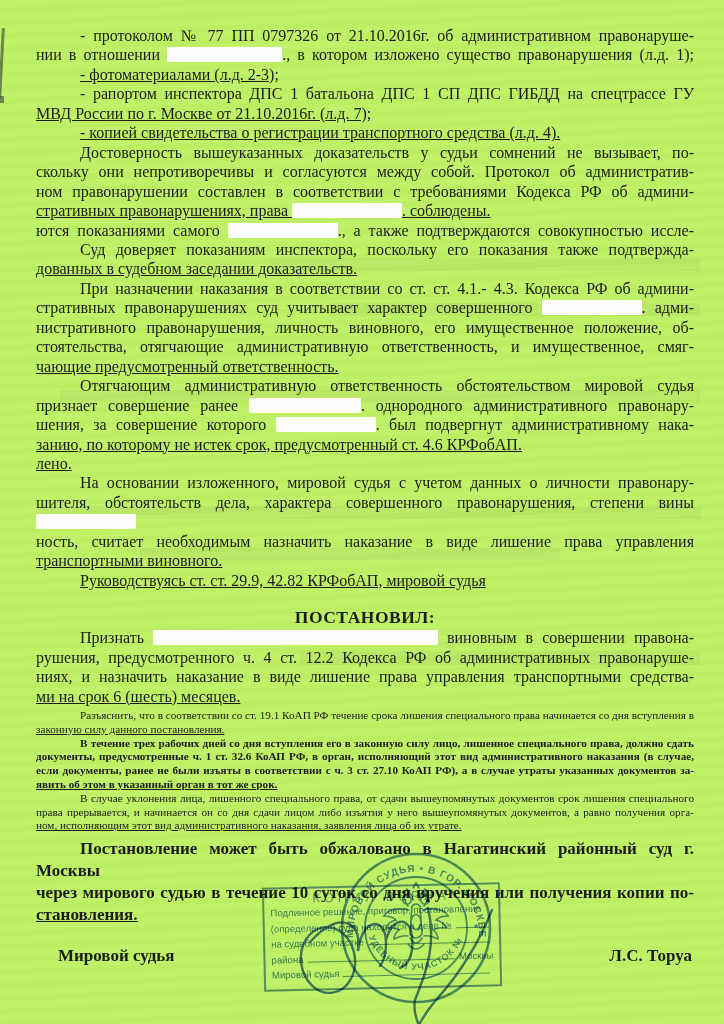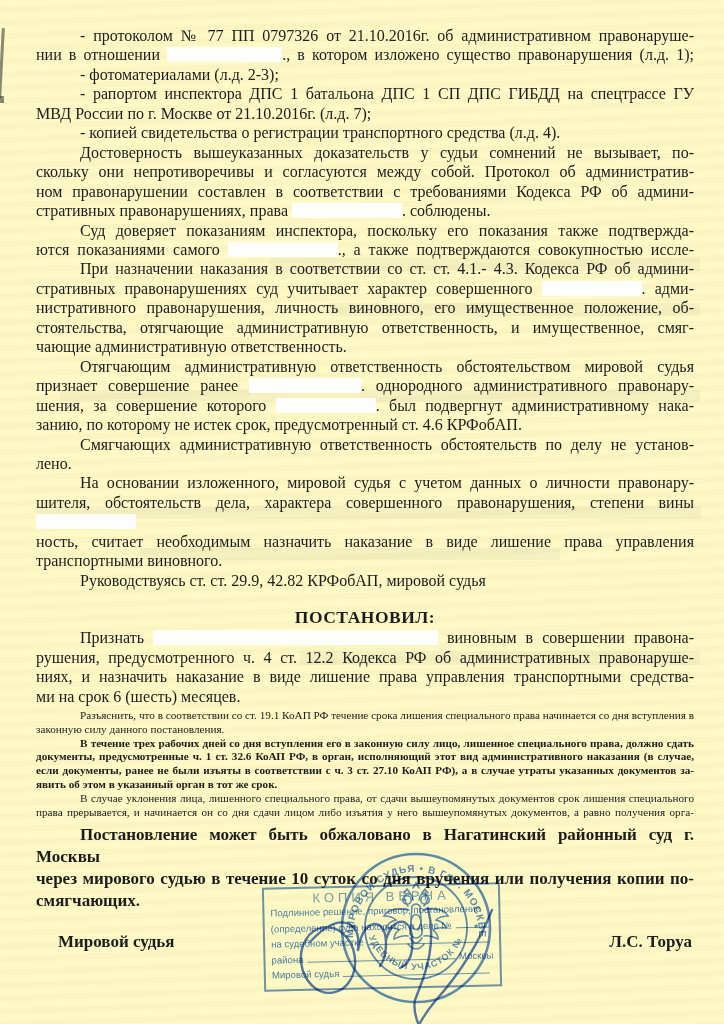--- a/index.html
+++ b/index.html
@@ -1,39 +1,39 @@
 <!DOCTYPE html>
 <html><head>
 <meta charset="utf-8">
 <style>
   html,body{margin:0;padding:0;}
   #page{
     position:relative;
     width:724px;height:1024px;
-    background:#fef9c3;
+    background:#bef264;
     overflow:hidden;
     font-family:"Liberation Serif","DejaVu Serif",serif;
     color:#1c1c1e;
   }
   
   #page::before{
     content:"";position:absolute;inset:0;
     background:
       repeating-linear-gradient(178deg, rgba(255,255,255,0.03) 0 7px, rgba(90,90,85,0.022) 7px 13px);
     pointer-events:none;
   }
   #content{
     position:absolute;left:36px;top:26px;width:658px;
   }
   .line{
     font-size:16px;line-height:19.45px;min-height:19.45px;
     white-space:normal;
   }
   .al-justify{text-align:justify;text-align-last:justify;}
-  .al-left{text-align:left;text-align-last:left;}
+  .al-left{text-align:left;text-align-last:left;text-decoration:underline;}
   .al-center{text-align-last:center;}
   .indent{text-indent:44px;}
   .redact{
     display:inline-block;background:#fdfdfb;height:15px;
     vertical-align:-2px;border-radius:1px;
   }
   .small{font-size:11.2px;line-height:13.8px;min-height:13.8px;}
   .bold{font-weight:bold;}
   #heading{
     font-size:17.5px;font-weight:bold;letter-spacing:.5px;
@@ -85,32 +85,32 @@
         <div class="line  al-justify indent"><span>- протоколом № 77 ПП 0797326 от 21.10.2016г. об административном правонаруше-</span></div>
         <div class="line  al-justify"><span>нии в отношении </span><span class="redact" style="width: 115px;"></span><span>., в котором изложено существо правонарушения (л.д. 1);</span></div>
         <div class="line  al-left indent"><span>- фотоматериалами (л.д. 2-3);</span></div>
         <div class="line  al-justify indent"><span>- рапортом инспектора ДПС 1 батальона ДПС 1 СП ДПС ГИБДД на спецтрассе ГУ</span></div>
         <div class="line  al-left"><span>МВД России по г. Москве от 21.10.2016г. (л.д. 7);</span></div>
         <div class="line  al-left indent"><span>- копией свидетельства о регистрации транспортного средства (л.д. 4).</span></div>
         <div class="line  al-justify indent"><span>Достоверность вышеуказанных доказательств у судьи сомнений не вызывает, по-</span></div>
         <div class="line  al-justify"><span>скольку они непротиворечивы и согласуются между собой. Протокол об административ-</span></div>
         <div class="line  al-justify"><span>ном правонарушении составлен в соответствии с требованиями Кодекса РФ об админи-</span></div>
         <div class="line  al-left"><span>стративных правонарушениях, права </span><span class="redact" style="width: 110px;"></span><span>. соблюдены.</span></div>
+        <div class="line  al-justify"><span>ются показаниями самого </span><span class="redact" style="width: 110px;"></span><span>., а также подтверждаются совокупностью иссле-</span></div>
         <div class="line  al-justify indent"><span>Суд доверяет показаниям инспектора, поскольку его показания также подтвержда-</span></div>
-        <div class="line  al-justify"><span>ются показаниями самого </span><span class="redact" style="width: 110px;"></span><span>., а также подтверждаются совокупностью иссле-</span></div>
+        <div class="line  al-left"><span>дованных в судебном заседании доказательств.</span></div>
         <div class="line  al-justify indent"><span>При назначении наказания в соответствии со ст. ст. 4.1.- 4.3. Кодекса РФ об админи-</span></div>
         <div class="line  al-justify"><span>стративных правонарушениях суд учитывает характер совершенного </span><span class="redact" style="width: 100px;"></span><span>. адми-</span></div>
         <div class="line  al-justify"><span>нистративного правонарушения, личность виновного, его имущественное положение, об-</span></div>
         <div class="line  al-justify"><span>стоятельства, отягчающие административную ответственность, и имущественное, смяг-</span></div>
-        <div class="line  al-left"><span>чающие административную ответственность.</span></div>
+        <div class="line  al-left"><span>чающие предусмотренный ответственность.</span></div>
         <div class="line  al-justify indent"><span>Отягчающим административную ответственность обстоятельством мировой судья</span></div>
         <div class="line  al-justify"><span>признает совершение ранее </span><span class="redact" style="width: 112px;"></span><span>. однородного административного правонару-</span></div>
         <div class="line  al-justify"><span>шения, за совершение которого </span><span class="redact" style="width: 100px;"></span><span>. был подвергнут административному нака-</span></div>
         <div class="line  al-left"><span>занию, по которому не истек срок, предусмотренный ст. 4.6 КРФобАП.</span></div>
-        <div class="line  al-justify indent"><span>Смягчающих административную ответственность обстоятельств по делу не установ-</span></div>
         <div class="line  al-left"><span>лено.</span></div>
         <div class="line  al-justify indent"><span>На основании изложенного, мировой судья с учетом данных о личности правонару-</span></div>
         <div class="line  al-justify"><span>шителя, обстоятельств дела, характера совершенного правонарушения, степени вины</span></div>
         <div class="line  al-justify"><span class="redact" style="width: 100px;"></span></div>
         <div class="line  al-justify"><span>ность, считает необходимым назначить наказание в виде лишение права управления</span></div>
         <div class="line  al-left"><span>транспортными виновного.</span></div>
         <div class="line  al-left indent"><span>Руководствуясь ст. ст. 29.9, 42.82 КРФобАП, мировой судья</span></div>
       </div>
     <div id="heading" class="al-center">ПОСТАНОВИЛ:</div>
     <div id="post-lines">
@@ -121,25 +121,26 @@
       </div>
     <div id="small-block">
         <div class="line small al-justify indent"><span>Разъяснить, что в соответствии со ст. 19.1 КоАП РФ течение срока лишения специального права начинается со дня вступления в</span></div>
         <div class="line small al-left"><span>законную силу данного постановления.</span></div>
         <div class="line small bold al-justify indent"><span>В течение трех рабочих дней со дня вступления его в законную силу лицо, лишенное специального права, должно сдать</span></div>
         <div class="line small bold al-justify"><span>документы, предусмотренные ч. 1 ст. 32.6 КоАП РФ, в орган, исполняющий этот вид административного наказания (в случае,</span></div>
         <div class="line small bold al-justify"><span>если документы, ранее не были изъяты в соответствии с ч. 3 ст. 27.10 КоАП РФ), а в случае утраты указанных документов за-</span></div>
         <div class="line small bold al-left"><span>явить об этом в указанный орган в тот же срок.</span></div>
         <div class="line small al-justify indent"><span>В случае уклонения лица, лишенного специального права, от сдачи вышеупомянутых документов срок лишения специального</span></div>
         <div class="line small al-justify"><span>права прерывается, и начинается он со дня сдачи лицом либо изъятия у него вышеупомянутых документов, а равно получения орга-</span></div>
+        <div class="line small al-left"><span>ном, исполняющим этот вид административного наказания, заявления лица об их утрате.</span></div>
       </div>
     <div id="appeal-block">
         <div class="line appeal al-justify indent"><span>Постановление может быть обжаловано в Нагатинский районный суд г. Москвы</span></div>
         <div class="line appeal al-justify"><span>через мирового судью в течение 10 суток со дня вручения или получения копии по-</span></div>
-        <div class="line appeal al-left"><span>смягчающих.</span></div>
+        <div class="line appeal al-left"><span>становления.</span></div>
       </div>
     <div id="sign-row">
       <span>Мировой судья</span>
       <span>Л.С. Торуа</span>
     </div>
   </div>
 
   <div id="stamp-rect">
     <div id="stamp-copy">КОПИЯ ВЕРНА</div>
     <div class="stamp-row">

